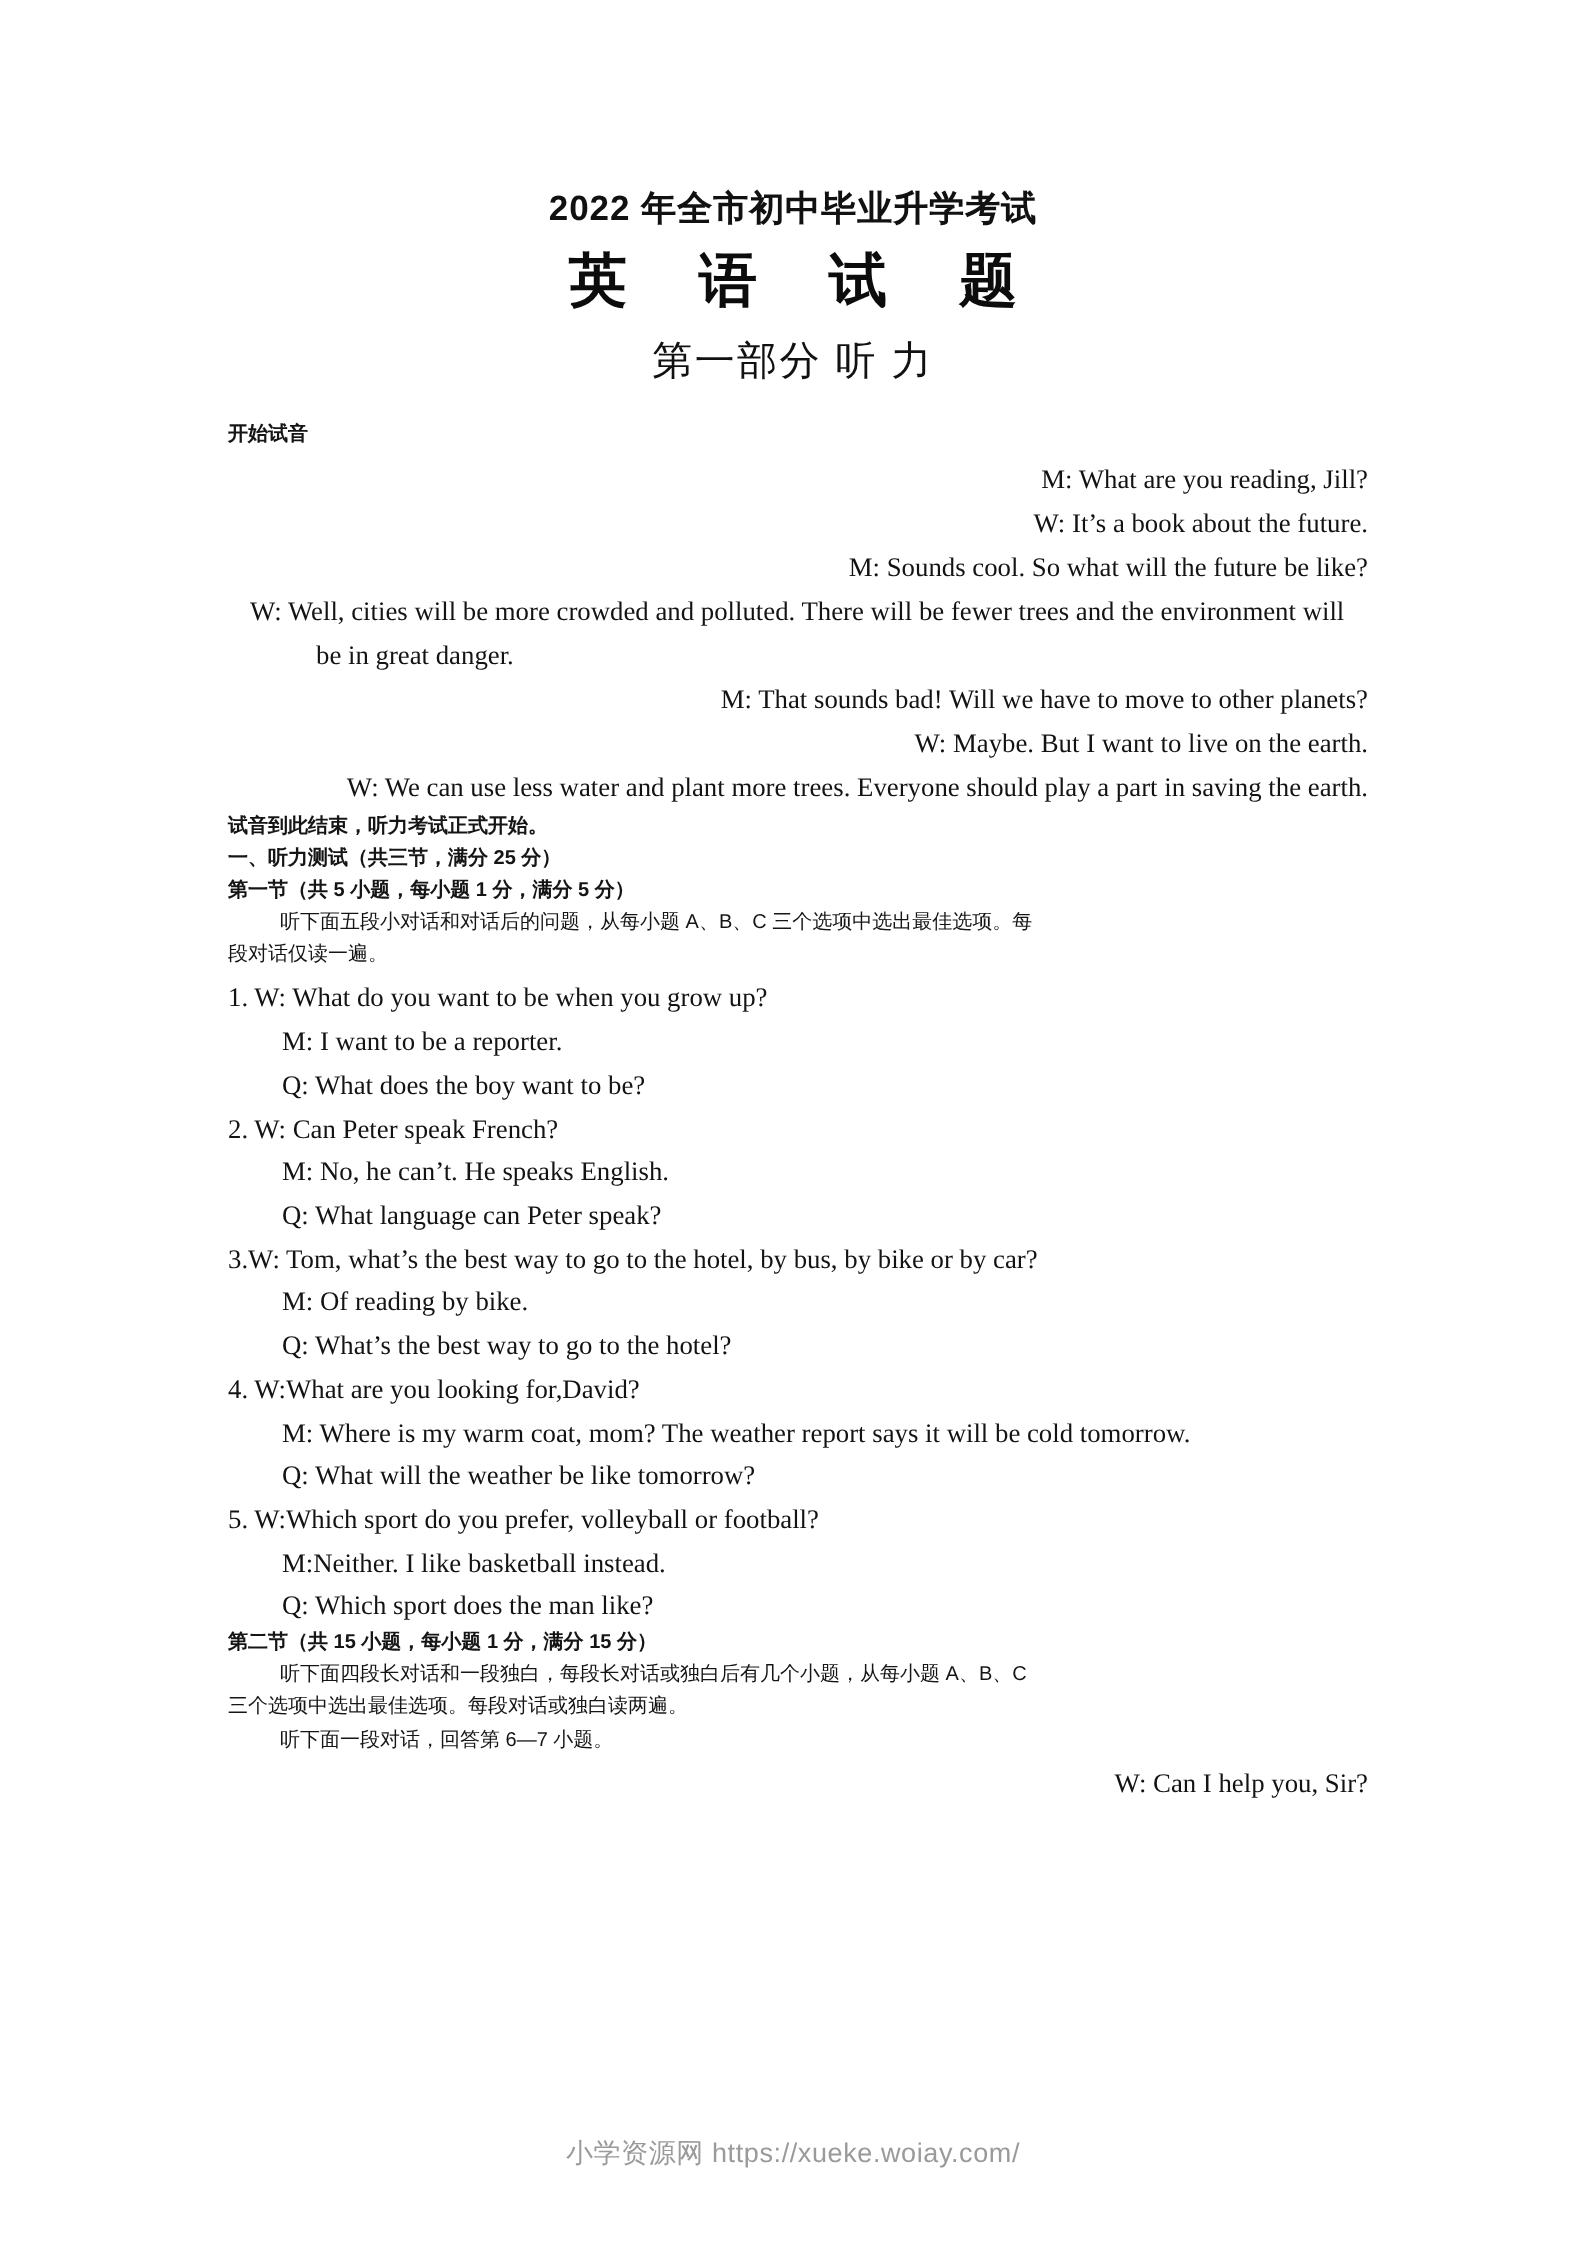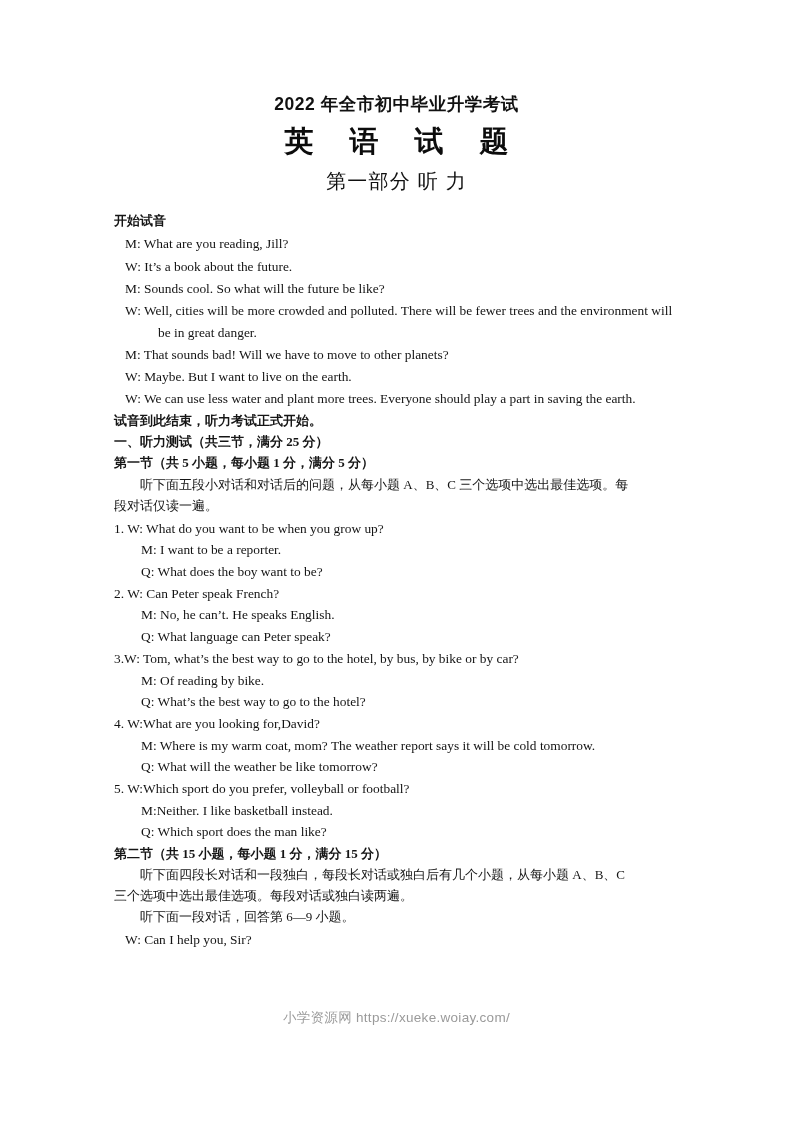--- a/index.html
+++ b/index.html
@@ -59,22 +59,22 @@
 
   
   .body-area {
     margin: 0 auto;
     width: 570px;
     padding-left: 5px;
     padding-top: 14px;
   }
 
   .cn {
-    font-family: Liberation Serif, serif;
-    font-size: 13px;
+    font-family: Liberation Sans, sans-serif;
+    font-size: 10px;
     line-height: 1.62;
     color: #151515;
     margin: 0;
   }
   .cn-bold {
     font-weight: bold;
   }
   .cn-indent {
     text-indent: 26px;
   }
@@ -85,40 +85,41 @@
     line-height: 1.62;
     color: #131313;
     margin: 0;
   }
 
   
   .dlg {
     padding-left: 11px;
     margin: 0;
     line-height: 1.66;
+    text-align: right;
   }
   .dlg-sub {
     padding-left: 27px;
   }
   .dlg-wrap {
     padding-left: 44px;
     text-indent: -33px;
   }
   .dlg-num {
     padding-left: 0px;
     font-family: Liberation Serif, serif;
   }
   .sp-top-3 { margin-top: 2px; }
 
   
   .footer-watermark {
     position: absolute;
     left: 0;
     right: 0;
-    top: 1009px;
+    top: 1068px;
     text-align: center;
     font-family: "Liberation Sans", "DejaVu Sans", sans-serif;
     font-size: 13.5px;
     color: #9a9a9a;
     letter-spacing: 0.3px;
     user-select: none;
   }
 </style>
 </head>
 <body>
@@ -166,20 +167,20 @@
     <div class="en dlg-sub">M: Where is my warm coat, mom? The weather report says it will be cold tomorrow.</div>
     <div class="en dlg-sub">Q: What will the weather be like tomorrow?</div>
 
     <div class="en dlg-num"><span>5.</span><span> </span><span>W:Which sport do you prefer, volleyball or football?</span></div>
     <div class="en dlg-sub">M:Neither. I like basketball instead.</div>
     <div class="en dlg-sub">Q: Which sport does the man like?</div>
 
     <div class="cn cn-bold">第二节（共 15 小题，每小题 1 分，满分 15 分）</div>
     <div class="cn cn-indent">听下面四段长对话和一段独白，每段长对话或独白后有几个小题，从每小题 A、B、C</div>
     <div class="cn">三个选项中选出最佳选项。每段对话或独白读两遍。</div>
-    <div class="cn cn-indent">听下面一段对话，回答第 6—9 小题。</div>
+    <div class="cn cn-indent">听下面一段对话，回答第 6—7 小题。</div>
     <div class="en dlg sp-top-3">W: Can I help you, Sir?</div>
 
   </div>
 
   <div class="footer-watermark">小学资源网 https://xueke.woiay.com/</div>
 
 </div>
 
 </body></html>

